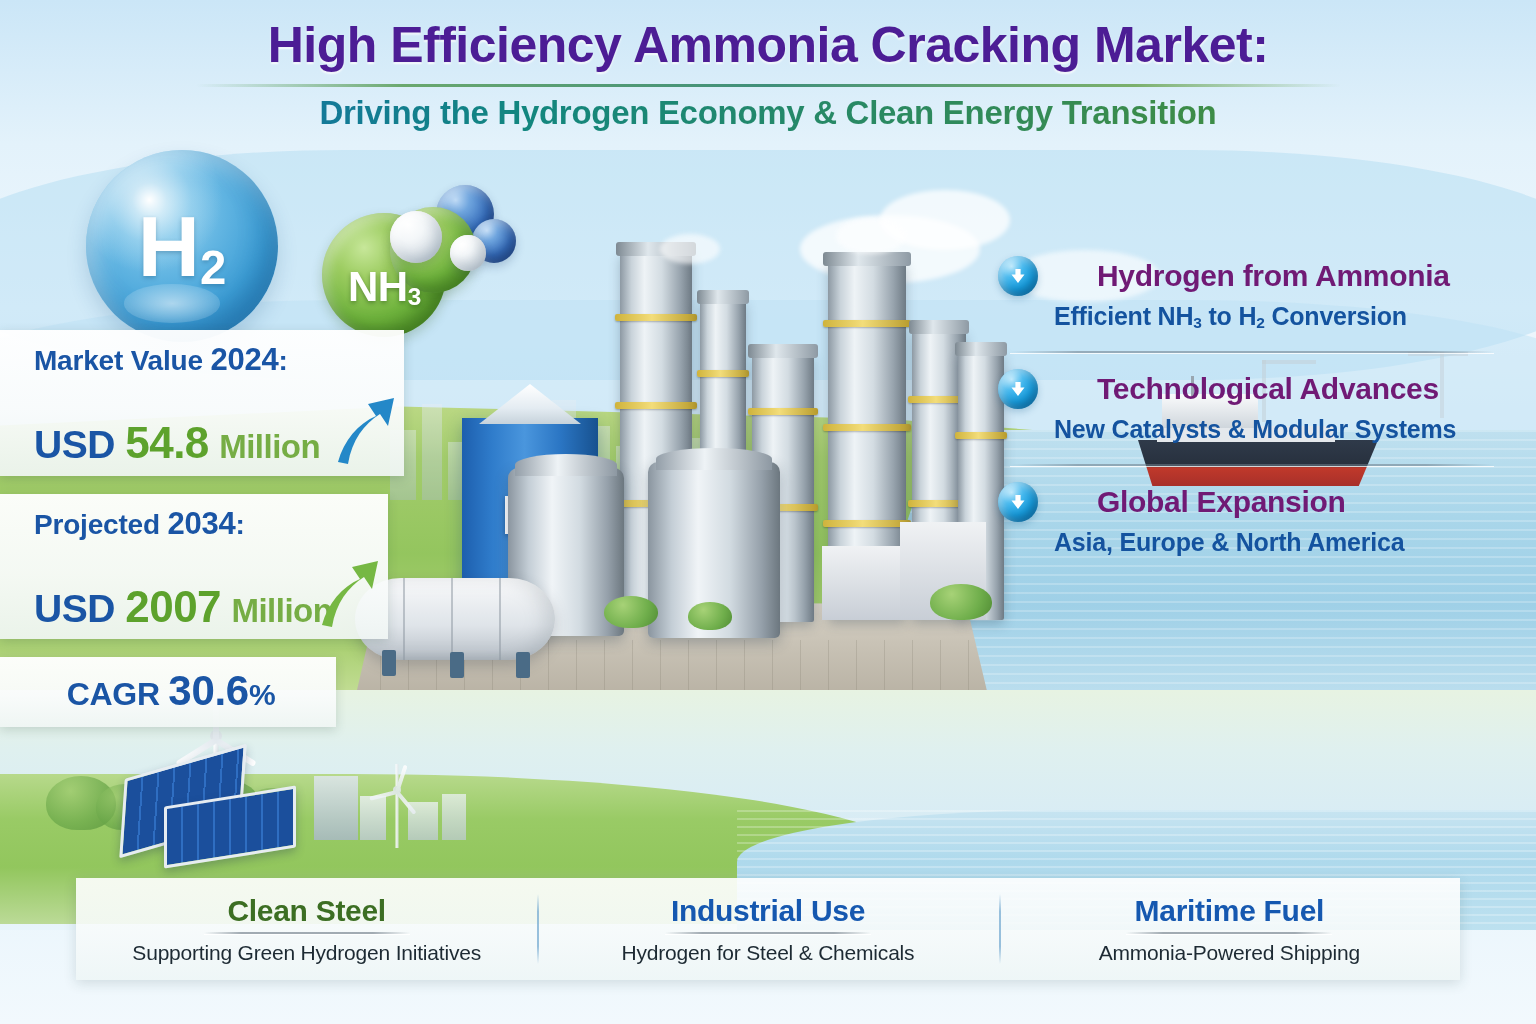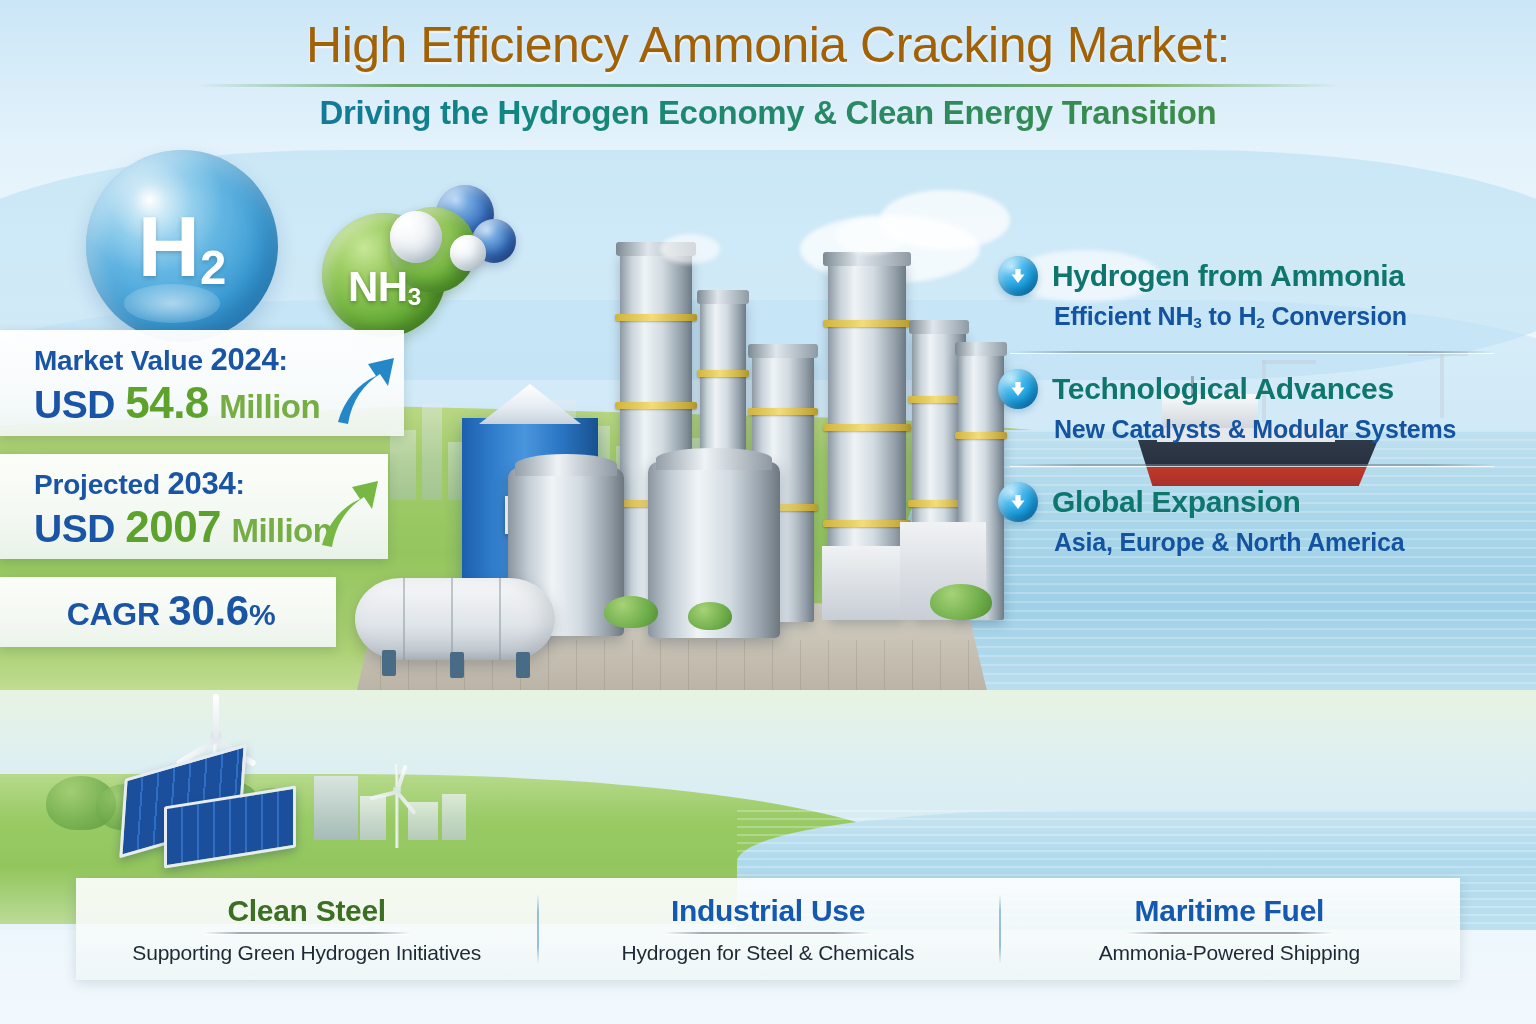--- a/index.html
+++ b/index.html
@@ -24,22 +24,22 @@
     background: rgba(150,205,235,0.30);
     border-radius: 50% / 100%;
   }
   .wave.w1 { top: 150px; height: 230px; background: rgba(164,214,240,0.40); }
   .wave.w2 { top: 300px; height: 180px; background: rgba(186,224,243,0.45); }
   .wave.w3 { top: 600px; height: 260px; background: rgba(200,232,246,0.40); }
 
   
   .header { position: absolute; top: 18px; left: 0; width: 100%; text-align: center; z-index: 40; }
   .title {
-    font-size: 50px; font-weight: 400; letter-spacing: -0.5px;
-    color: #a16207;
+    font-size: 50px; font-weight: 700; letter-spacing: -0.5px;
+    color: #4c1d95;
     text-shadow: 0 2px 2px rgba(255,255,255,0.85), 0 1px 0 rgba(0,40,100,0.18);
     line-height: 1.08;
   }
   .title-rule {
     width: 1145px; height: 3px; margin: 12px auto 8px;
     background: linear-gradient(to right, rgba(120,190,150,0) 0%, #6aa86e 18%, #3f8f7a 50%, #7bb06c 82%, rgba(120,190,150,0) 100%);
     border-radius: 2px;
   }
   .subtitle {
     font-size: 33px; font-weight: 800; letter-spacing: -0.3px;
@@ -195,41 +195,41 @@
     position: relative;
     background: linear-gradient(to bottom, rgba(255,255,255,0.96) 0%, rgba(250,252,252,0.94) 55%, rgba(240,246,244,0.92) 100%);
     box-shadow: 0 3px 10px rgba(40,70,60,0.18);
     padding: 12px 28px 7px 34px;
   }
   .stat-card.c1 { width: 404px; margin-bottom: 18px; }
   .stat-card.c2 { width: 388px; margin-bottom: 18px; }
   .stat-card.c3 { width: 336px; padding: 10px 28px 12px 34px; }
   .stat-top { font-size: 28px; font-weight: 800; color: #1a55a5; letter-spacing: -0.2px; white-space: nowrap; }
   .stat-top .yr { font-size: 31px; }
-  .stat-main { font-size: 39px; font-weight: 800; letter-spacing: -0.5px; white-space: nowrap; line-height: 1.15; }
+  .stat-main { font-size: 39px; font-weight: 800; letter-spacing: -0.5px; white-space: nowrap; line-height: 1.15; margin-top: 40px; }
   .stat-main .usd { color: #1a55a5; }
   .stat-main .num { color: #5da22c; font-size: 44px; }
   .stat-main .unit { color: #76ad45; font-size: 33px; }
   .stat-cagr { font-size: 32px; font-weight: 800; color: #1a55a5; letter-spacing: -0.3px; text-align: center; }
   .stat-cagr .big { font-size: 42px; }
   .stat-cagr .pct { font-size: 30px; }
   .arrow-up { position: absolute; right: 6px; bottom: 8px; width: 66px; height: 78px; }
 
   
   .features { position: absolute; right: 34px; top: 252px; width: 504px; z-index: 45; }
   .feature { padding: 4px 0 8px 0; }
   .feature-head { display: flex; align-items: center; gap: 14px; }
   .badge {
     flex: 0 0 auto; width: 40px; height: 40px; border-radius: 50%;
     background: radial-gradient(circle at 34% 26%, #b7e6fb 0%, #45b8ee 28%, #199ddd 58%, #0d7cba 86%, #0a6397 100%);
     box-shadow: inset -4px -5px 9px rgba(5,60,95,0.35), inset 4px 4px 8px rgba(255,255,255,0.5), 0 3px 7px rgba(20,90,140,0.25);
     position: relative;
   }
   .badge svg { position: absolute; left: 50%; top: 50%; transform: translate(-50%,-50%); }
-  .feature-title { font-size: 30px; font-weight: 800; color: #0f766e; letter-spacing: -0.3px; white-space: nowrap; }
+  .feature-title { font-size: 30px; font-weight: 800; color: #701a75; letter-spacing: -0.3px; white-space: nowrap; margin-left: 45px; }
   .feature-sub { font-size: 25px; font-weight: 700; color: #14539f; margin: 6px 0 0 56px; letter-spacing: -0.2px; white-space: nowrap; }
   .feature-sub sub { font-size: 0.62em; vertical-align: baseline; position: relative; top: 0.18em; }
   .feature-divider {
     height: 2px; margin: 12px 8px 12px 12px;
     background: linear-gradient(to right, rgba(120,135,145,0) 0%, rgba(110,125,138,0.55) 14%, rgba(110,125,138,0.55) 86%, rgba(120,135,145,0) 100%);
     box-shadow: 0 1px 0 rgba(255,255,255,0.8);
   }
 
   
   .strip { position: absolute; left: 0; top: 690px; width: 1536px; height: 240px; z-index: 14; overflow: hidden; }

